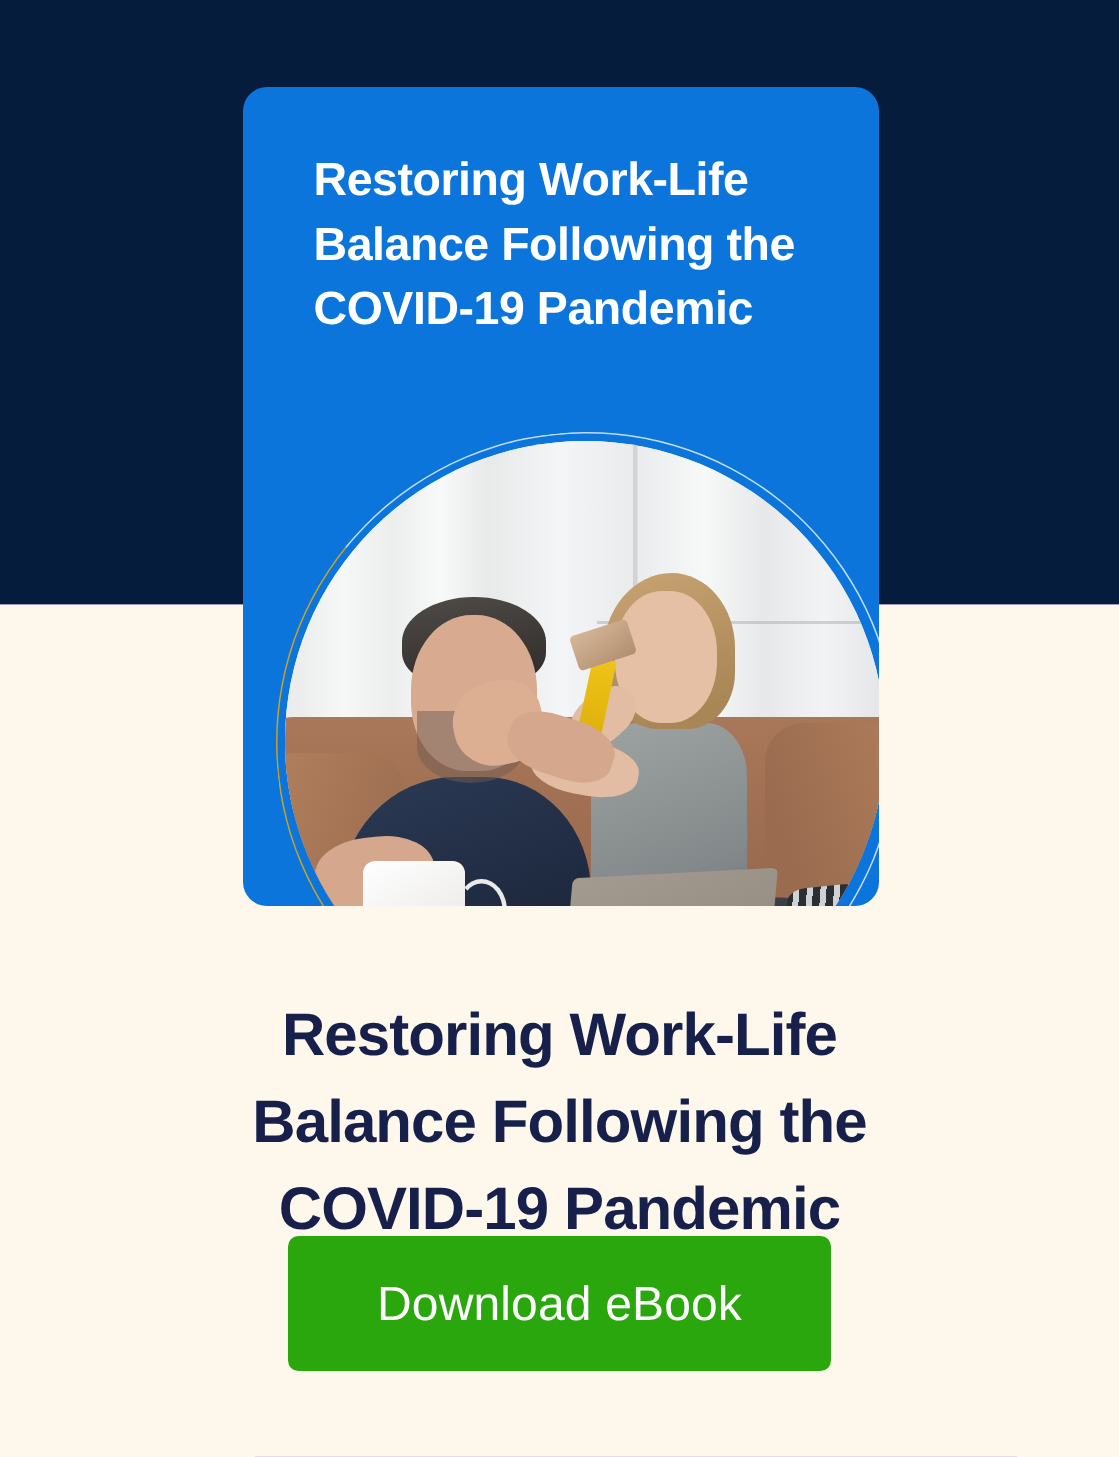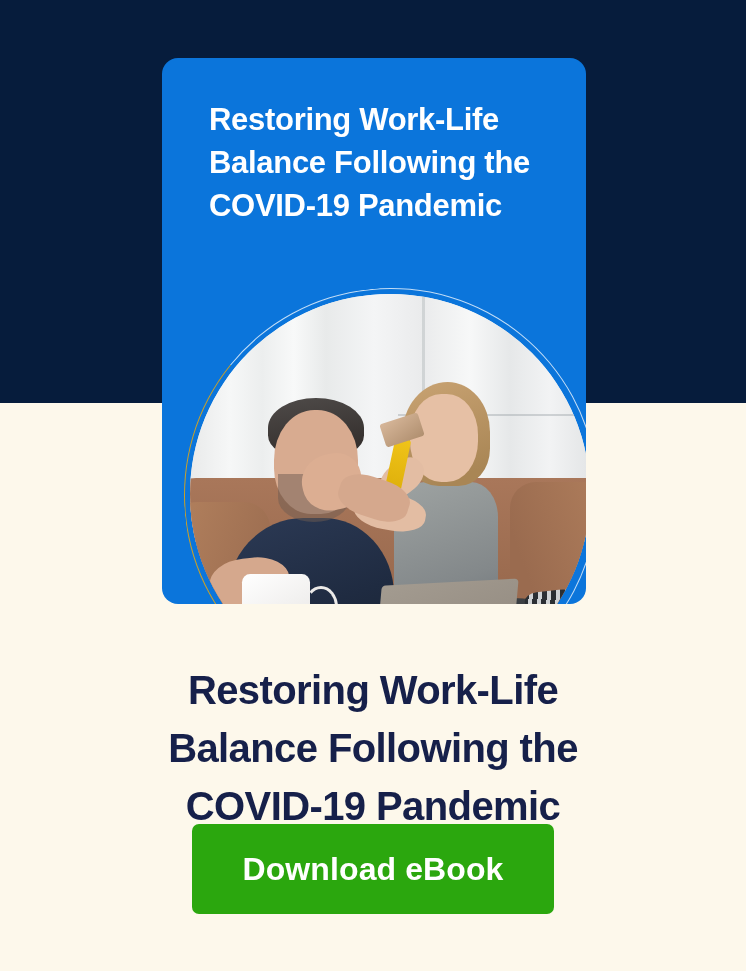--- a/index.html
+++ b/index.html
@@ -292,21 +292,21 @@
     left: 192px;
     top: 824px;
     width: 362px;
     height: 90px;
     background: #2ba70e;
     border: none;
     border-radius: 7px;
     color: #ffffff;
     font-family: "Liberation Sans", sans-serif;
     font-size: 32px;
-    font-weight: bold;
+    font-weight: normal;
     letter-spacing: 0.1px;
     cursor: pointer;
     display: flex;
     align-items: center;
     justify-content: center;
     padding: 0;
   }
 </style>
 </head>
 <body>

